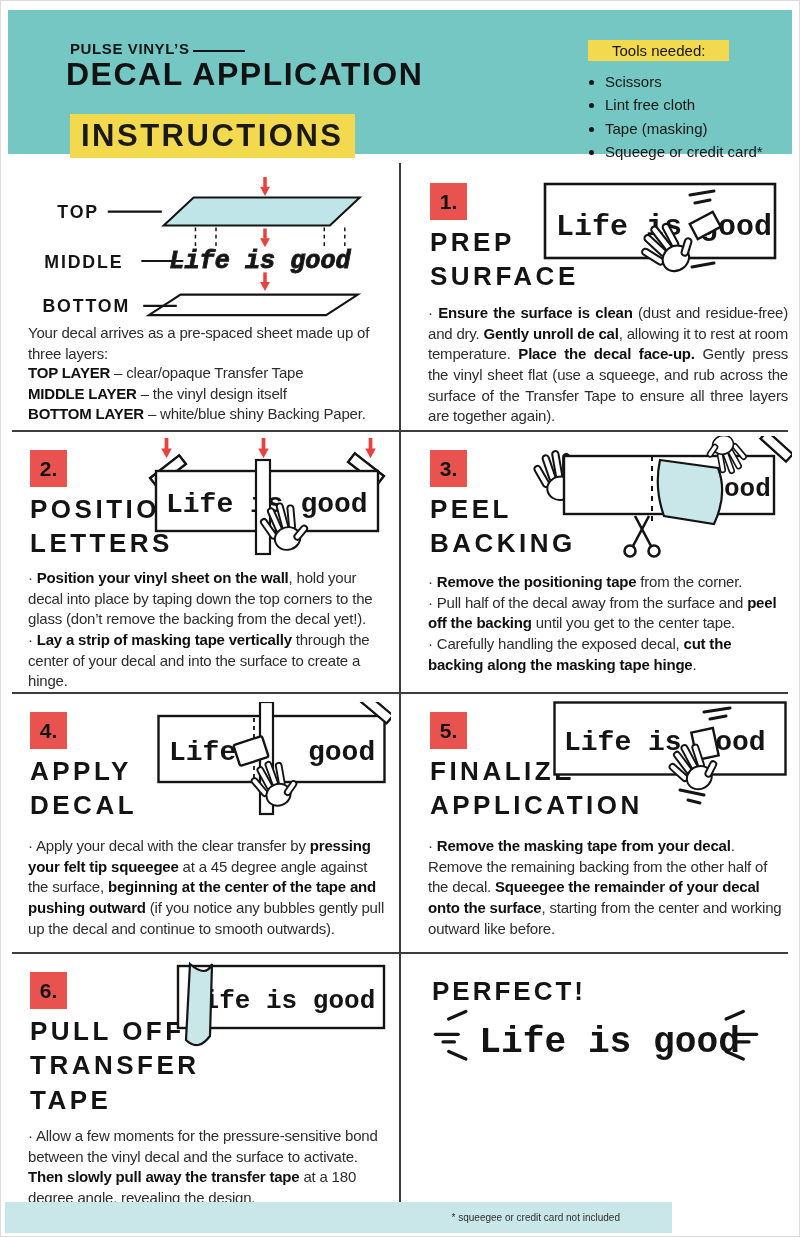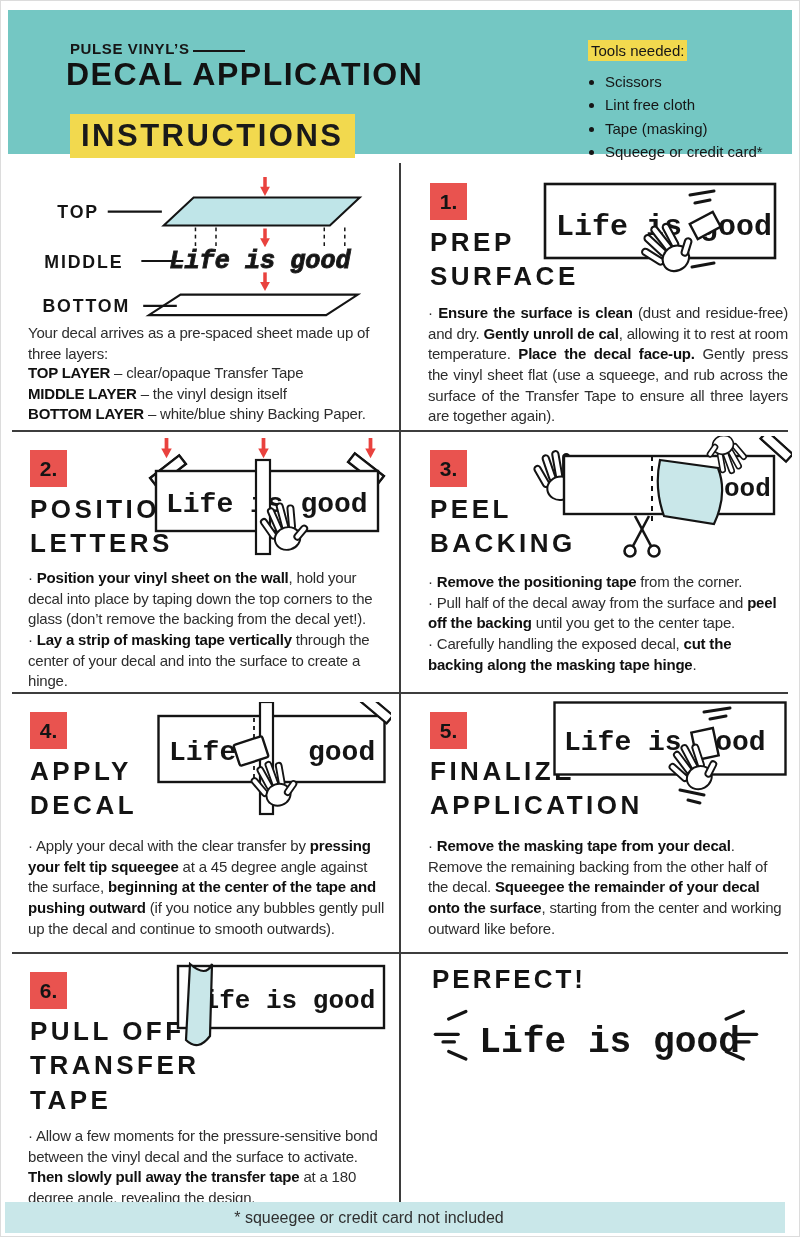--- a/index.html
+++ b/index.html
@@ -10,45 +10,45 @@
   .header{position:absolute;left:8px;top:10px;right:8px;height:144px;background:#74c7c3;}
   .brand{position:absolute;left:62px;top:30px;font-size:15px;font-weight:700;
          letter-spacing:.6px;color:#161616;}
   .brand-line{display:inline-block;width:52px;border-bottom:2.5px solid #161616;
               margin-left:3px;vertical-align:2px;}
   .main-title{position:absolute;left:58px;top:46px;font-size:32px;font-weight:700;
               letter-spacing:1.5px;color:#121212;}
   .subtitle{position:absolute;left:62px;top:104px;background:#f2d94e;color:#1a1a1a;
             font-size:31px;font-weight:700;letter-spacing:2.5px;padding:4px 11px;}
   .tools{position:absolute;left:580px;top:30px;width:205px;color:#161616;}
-  .tools-label{display:inline-block;background:#f2d94e;font-size:15px;padding:2px 3px;}
+  .tools-label{display:inline-block;background:#f2d94e;font-size:15px;padding:2px 24px;}
   .tools ul{margin:9px 0 0 17px;padding:0;font-size:15px;line-height:1.55;}
   
   .divider-h{position:absolute;left:12px;width:776px;height:2px;background:#3d3d3d;}
   .divider-v{position:absolute;left:399px;top:163px;width:2px;height:1039px;background:#3d3d3d;}
   .sec{position:absolute;width:400px;}
   .badge{position:absolute;left:30px;top:20px;width:37px;height:37px;background:#e9534f;
          display:flex;align-items:center;justify-content:center;
          font-size:21px;font-weight:700;color:#141414;}
   .step-title{position:absolute;left:30px;font-size:26px;font-weight:700;
               letter-spacing:3.5px;line-height:1.32;color:#141414;white-space:pre-line;}
   .body{position:absolute;left:28px;right:12px;font-size:15px;line-height:1.38;
         letter-spacing:-.2px;color:#2d2d2d;margin-top:8px;}
   .body p{margin:0;}
   .body b{color:#101010;}
   .just p{text-align:justify;}
   .illus{position:absolute;}
   .mono-decal{font-family:"Liberation Mono",monospace;font-weight:700;fill:#141414;}
   
-  .perfect-title{position:absolute;left:32px;top:12px;font-size:26px;font-weight:700;
+  .perfect-title{position:absolute;left:32px;top:24px;font-size:26px;font-weight:700;
                  letter-spacing:3px;color:#141414;}
   .perfect-body p{margin:0 0 17px 0;}
-  .footer-bar{position:absolute;left:5px;top:1202px;width:780px;height:31px;
-              background:#c9e7e9;font-size:16px;color:#2f2f2f;
-              line-height:31px;text-align:center;padding-right:52px;box-sizing:border-box;}
+  .footer-bar{position:absolute;left:5px;top:1202px;width:667px;height:31px;
+              background:#c9e7e9;font-size:10px;color:#2f2f2f;
+              line-height:31px;text-align:right;padding-right:52px;box-sizing:border-box;}
 </style>
 </head>
 <body>
 
 <svg width="0" height="0" style="position:absolute" aria-hidden="true">
   <defs>
     <symbol id="sym-hand" viewBox="0 0 64 74">
       <g fill="#fff" stroke="#141414" stroke-width="2.6" stroke-linejoin="round">
         <rect x="6" y="20" width="8" height="30" rx="4" transform="rotate(-20 10 35)"></rect>
         <rect x="17" y="9" width="8" height="34" rx="4" transform="rotate(-9 21 26)"></rect>

